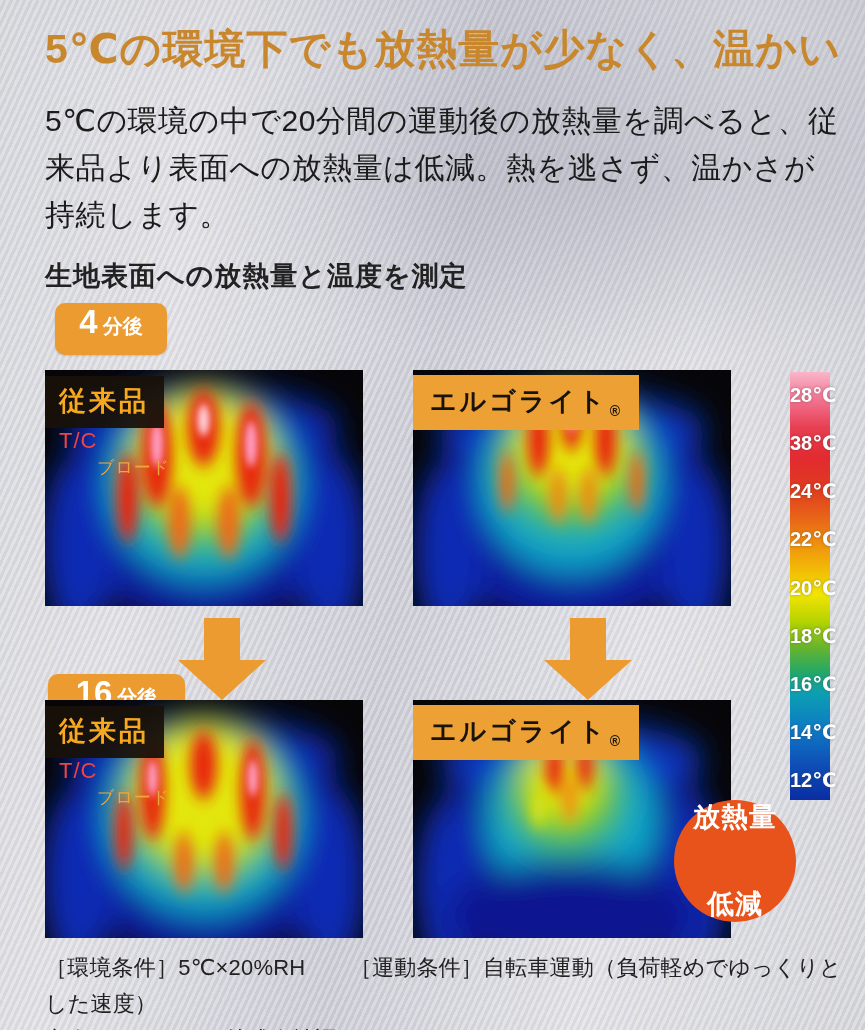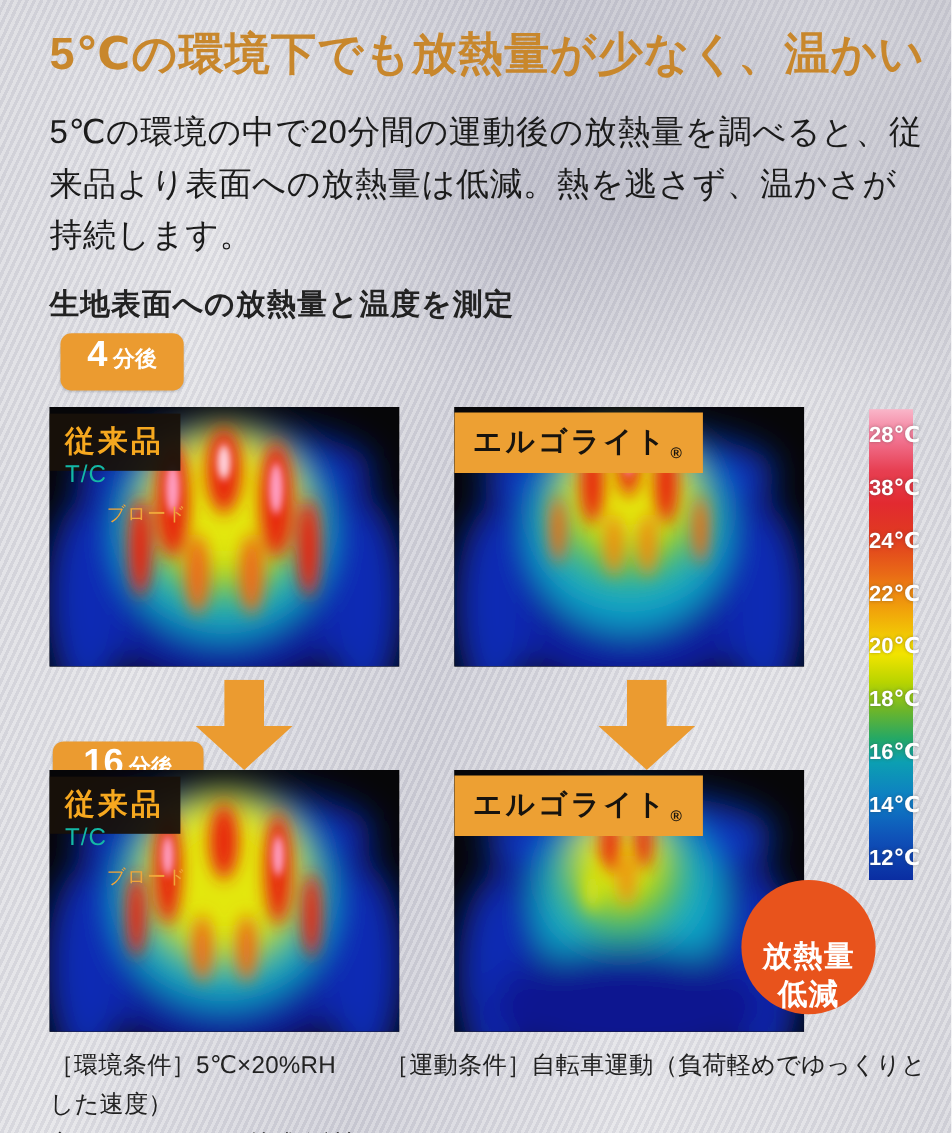--- a/index.html
+++ b/index.html
@@ -52,22 +52,22 @@
   .col-left  { left:45px; }
   .col-right { left:413px; }
 
   .tag-black {
     position:absolute; left:0; top:6px; z-index:3;
     background:rgba(24,17,10,0.94); color:#f6a81f;
     font-size:27px; font-weight:bold; letter-spacing:3px;
     padding:7px 15px 9px 14px;
   }
   .mat1 {
-    position:absolute; left:14px; top:48px; z-index:3;
-    color:#14b8a6; font-size:22px; letter-spacing:1px;
+    position:absolute; left:14px; top:58px; z-index:3;
+    color:#ef4444; font-size:22px; letter-spacing:1px;
   }
   .mat2 {
     position:absolute; left:14px; top:86px; z-index:3;
     color:#f0a63a; font-size:17px; letter-spacing:1px;margin-left:38px;
   }
   .tag-orange {
     position:absolute; left:0; top:5px; z-index:3;
     background:#eda033; color:#17130e;
     font-size:26px; font-weight:bold; letter-spacing:3px;
     padding:9px 16px 11px 17px; display:flex; align-items:baseline;
@@ -88,21 +88,21 @@
     display:block; text-align:center; color:#fff;
     font-size:20px; font-weight:bold;
     text-shadow:0 0 3px rgba(60,60,60,0.45);
   }
 
   .arrow { position:absolute; top:618px; width:88px; height:82px; }
 
   .result-circle {
     position:absolute; left:674px; top:800px; width:122px; height:122px;
     background:#e8531c; border-radius:50%; z-index:5;
-    display:flex; flex-direction:column; align-items:center; justify-content:flex-end;
+    display:flex; flex-direction:column; align-items:center; justify-content:space-between;
     color:#fff; font-weight:bold; font-size:27px; line-height:35px; letter-spacing:1px;
   }
 
   .footer {
     position:absolute; left:45px; top:950px; width:810px;
     font-size:22px; color:#222; line-height:36px; letter-spacing:0.2px;
   }
 </style>
 </head>
 <body>

